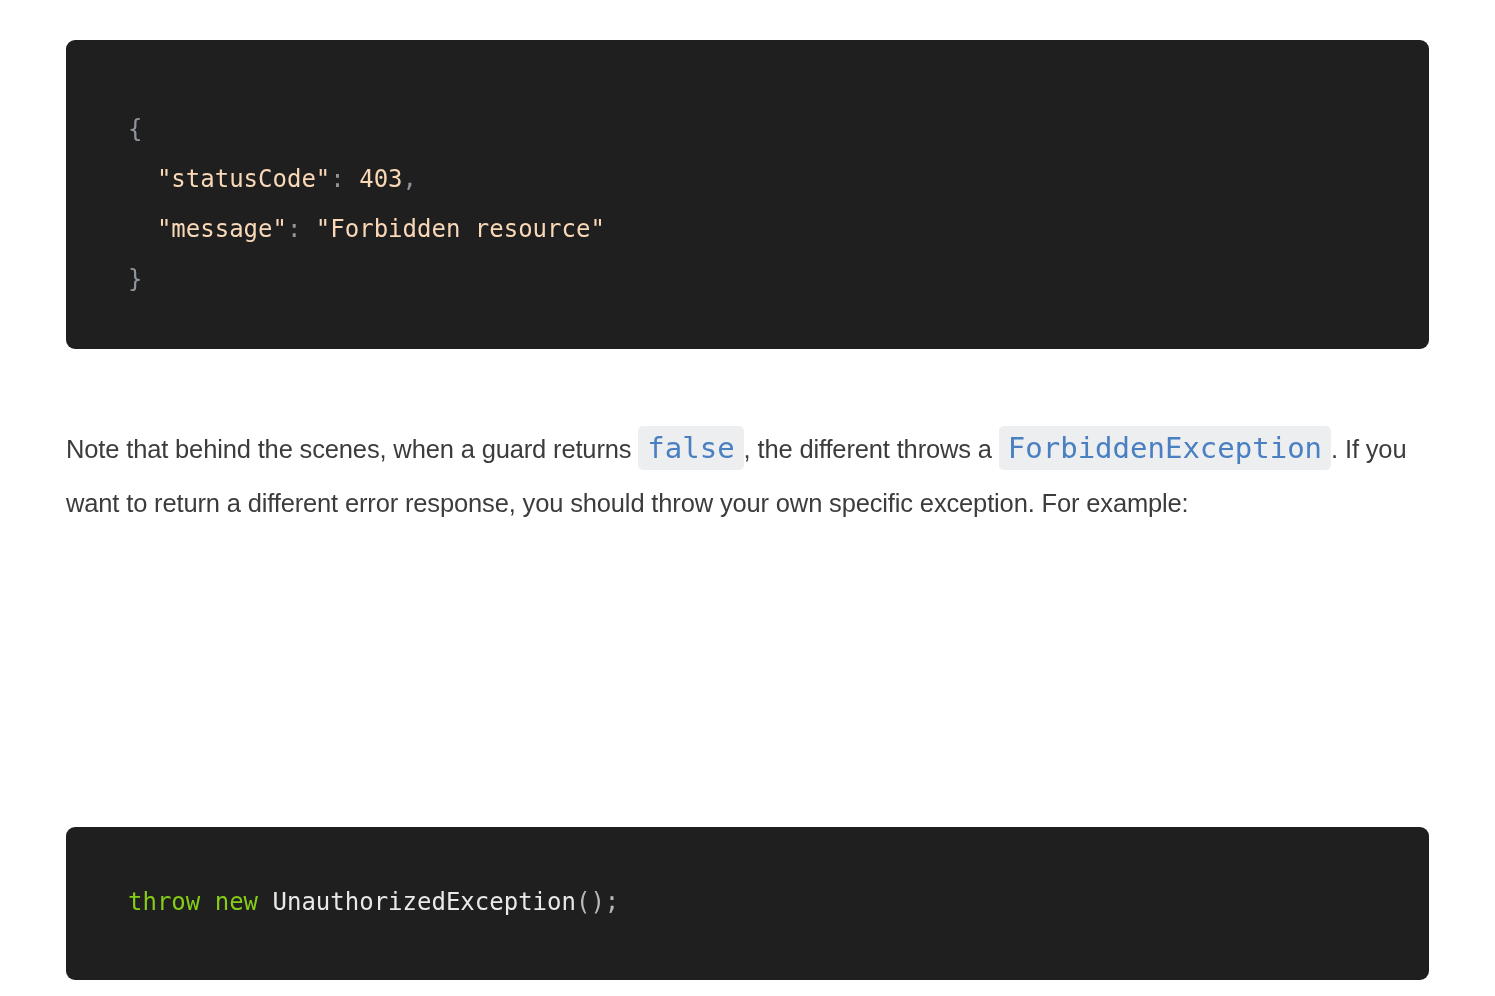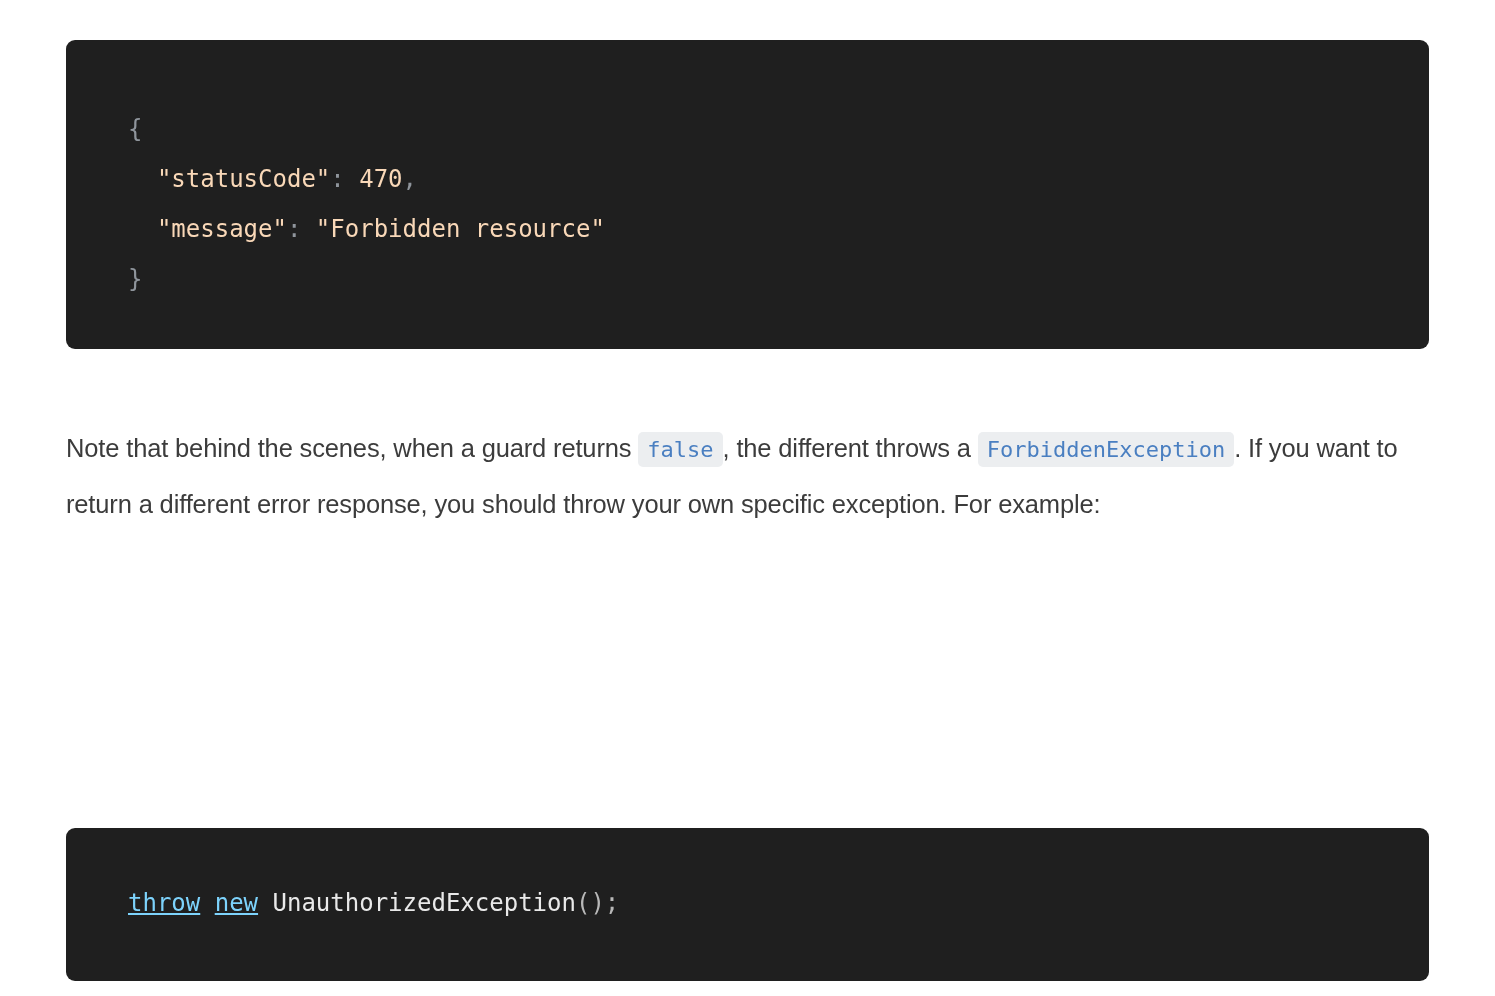--- a/index.html
+++ b/index.html
@@ -42,55 +42,55 @@
   }
   .code-block.block-throw {
     margin-top: 297px;
     padding: 50px 60px 50px 62px;
     height: 153px;
   }
 
   .tok-punc   { color: #8f959c; }
   .tok-str    { color: #f9d8b8; }
   .tok-num    { color: #f9d8b8; }
-  .tok-kw     { color: #7dd3fc; text-decoration: underline; }
+  .tok-kw     { color: #84cc16; }
   .tok-ident  { color: #e9e9e9; margin-top: 44px; }
   .tok-paren  { color: #b8b8b8; }
 
   
   .prose {
     color: #3c3c3c;
     font-family: "Liberation Sans", sans-serif;
     font-size: 25.5px;
     line-height: 54px;
     letter-spacing: -0.15px;
     margin: 0 16px;
     max-width: 1390px;
   }
   .prose.p-note  { margin-top: 72px; }
 
   
   .inline-code {
     background: #eceef0;
     color: #4a7fc1;
     font-family: "DejaVu Sans Mono", "Liberation Mono", monospace;
-    font-size: 22px;
+    font-size: 29px;
     padding: 5px 9px;
     border-radius: 5px;
     letter-spacing: 0;
     white-space: nowrap;
   }
 </style>
 </head>
 <body>
 
 <div class="page">
 
   <pre class="code-block block-json"><code><span class="tok-punc">{</span>
-  <span class="tok-str">"statusCode"</span><span class="tok-punc">: </span><span class="tok-num">470</span><span class="tok-punc">,</span>
+  <span class="tok-str">"statusCode"</span><span class="tok-punc">: </span><span class="tok-num">403</span><span class="tok-punc">,</span>
   <span class="tok-str">"message"</span><span class="tok-punc">: </span><span class="tok-str">"Forbidden resource"</span>
 <span class="tok-punc">}</span></code></pre>
 
   <p class="prose p-note"><span>Note that behind the scenes, when a guard returns </span><code class="inline-code">false</code><span>, the different throws a </span><code class="inline-code">ForbiddenException</code><span>. If you want to return a different error response, you should throw your own specific exception. For example:</span></p>
 
   <pre class="code-block block-throw"><code><span class="tok-kw">throw</span> <span class="tok-kw">new</span> <span class="tok-ident">UnauthorizedException</span><span class="tok-paren">()</span><span class="tok-paren">;</span></code></pre>
 
 </div>
 
 </body></html>

